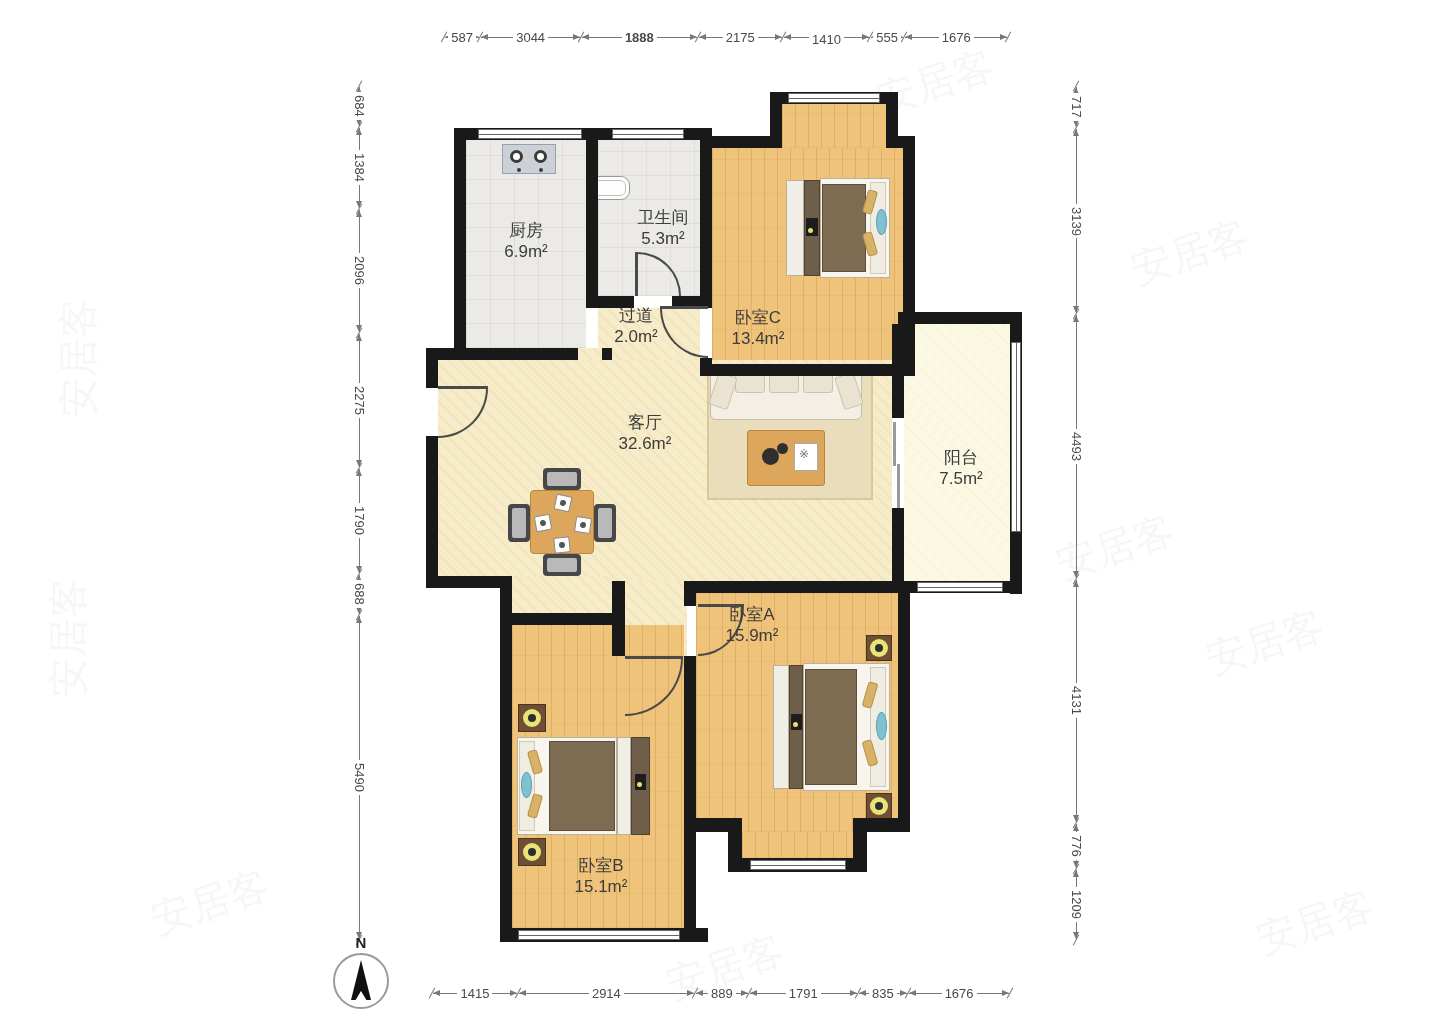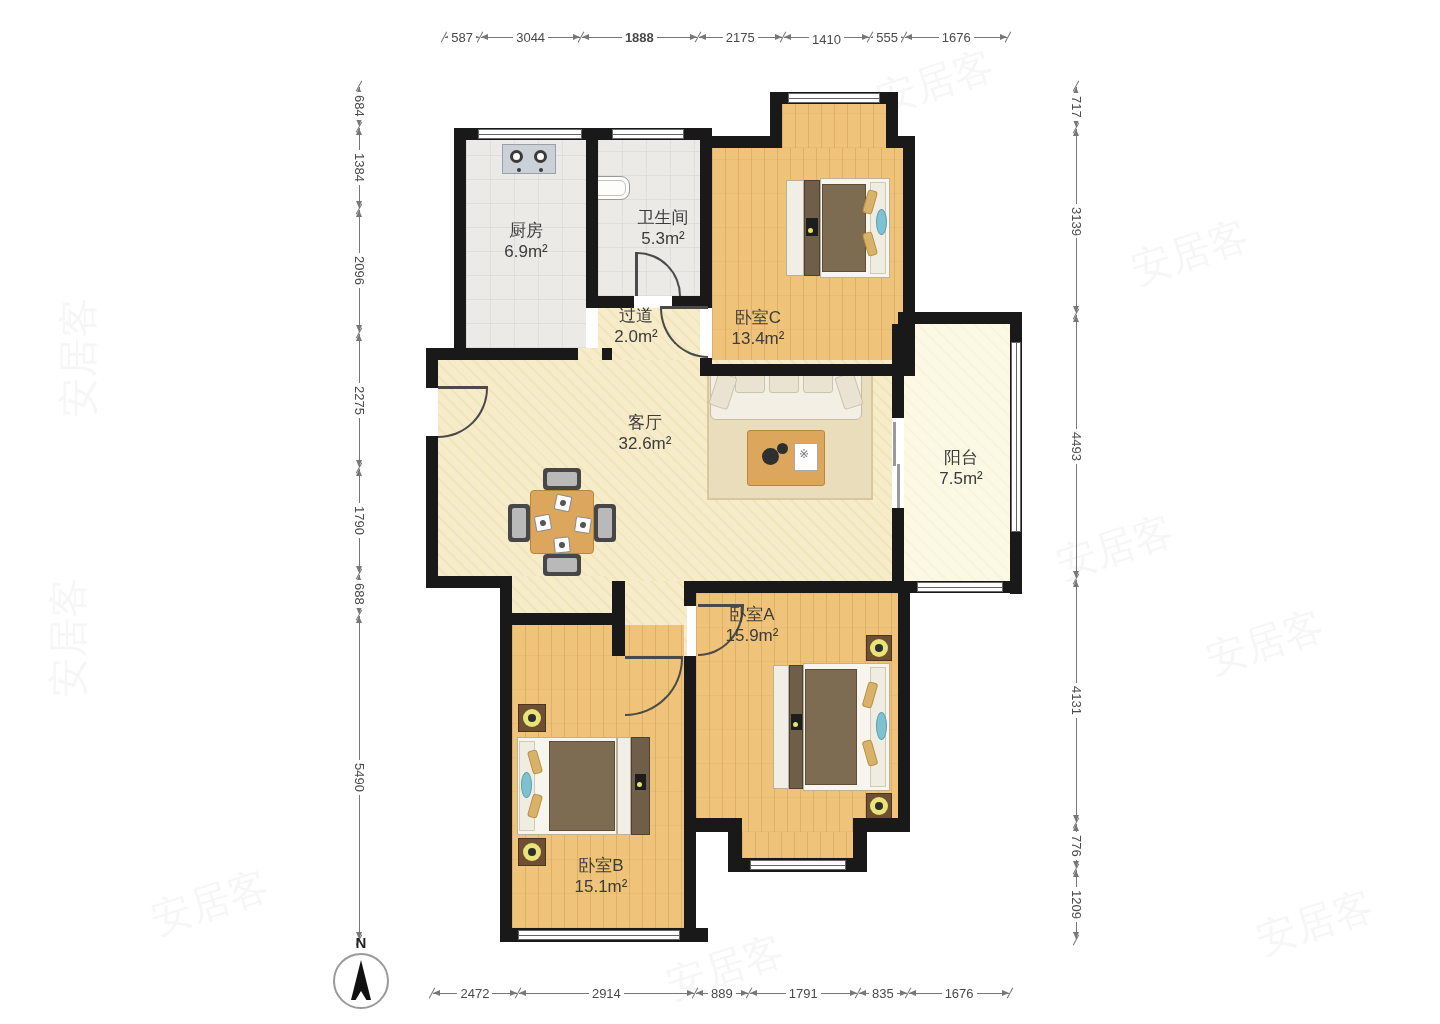--- a/index.html
+++ b/index.html
@@ -133,21 +133,21 @@
         <span class="dlabel">555</span>
       </div>
       <div class="dseg" style="flex-grow: 1676; flex-basis: 0px;">
         <div class="dline"></div>
         <span class="dlabel">1676</span>
       </div>
     </div>
   <div class="dims h" id="dim-bottom" style="left:432px;top:984px;width:578px;">
       <div class="dseg" style="flex-grow: 1415; flex-basis: 0px;">
         <div class="dline"></div>
-        <span class="dlabel">2472</span>
+        <span class="dlabel">1415</span>
       </div>
       <div class="dseg" style="flex-grow: 2914; flex-basis: 0px;">
         <div class="dline"></div>
         <span class="dlabel">2914</span>
       </div>
       <div class="dseg" style="flex-grow: 889; flex-basis: 0px;">
         <div class="dline"></div>
         <span class="dlabel">889</span>
       </div>
       <div class="dseg" style="flex-grow: 1791; flex-basis: 0px;">

